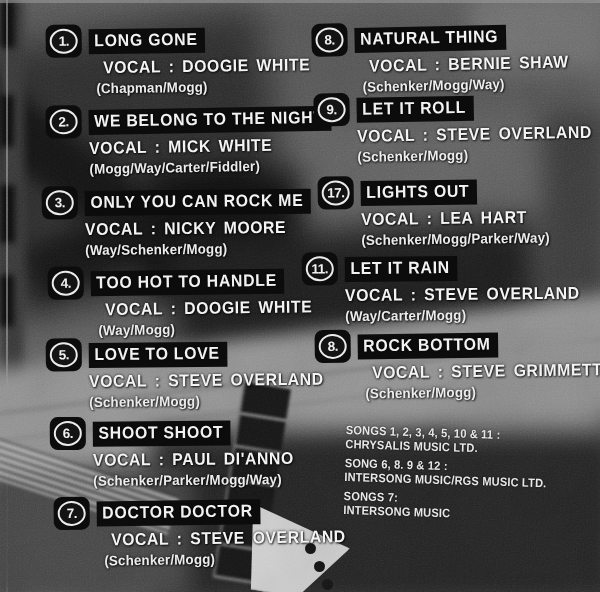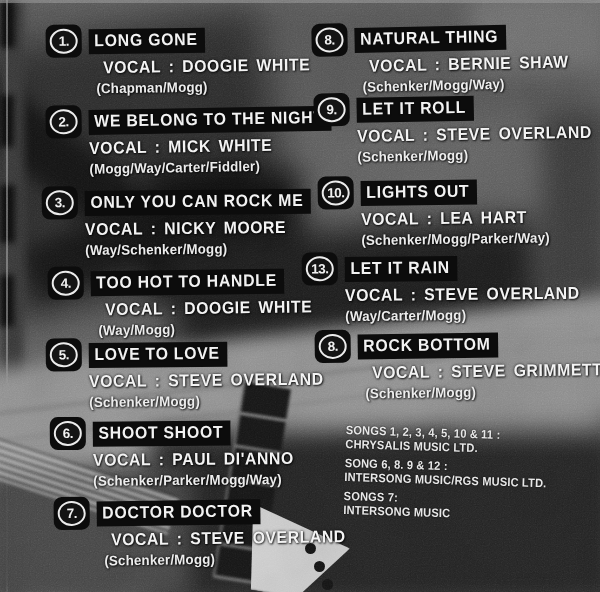--- a/index.html
+++ b/index.html
@@ -213,32 +213,32 @@
       </span>
     <div class="lines">
       <div class="titlebar">LET IT ROLL</div>
       <div class="vocal">VOCAL : STEVE OVERLAND</div>
       <div class="writers">(Schenker/Mogg)</div>
     </div>
   </div>
 
   <div class="track" style="left:318px;top:180px;transform:rotate(-0.8deg);">
     <span class="numwrap">
-        <span class="numcircle">10.</span>
+        <span class="numcircle">17.</span>
       </span>
     <div class="lines">
       <div class="titlebar">LIGHTS OUT</div>
       <div class="vocal">VOCAL : LEA HART</div>
       <div class="writers">(Schenker/Mogg/Parker/Way)</div>
     </div>
   </div>
 
   <div class="track" style="left:302px;top:256px;transform:rotate(-0.6deg);">
     <span class="numwrap">
-        <span class="numcircle">13.</span>
+        <span class="numcircle">11.</span>
       </span>
     <div class="lines">
       <div class="titlebar">LET IT RAIN</div>
       <div class="vocal">VOCAL : STEVE OVERLAND</div>
       <div class="writers">(Way/Carter/Mogg)</div>
     </div>
   </div>
 
   <div class="track" style="left:315px;top:333px;transform:rotate(-0.8deg);">
     <span class="numwrap">

